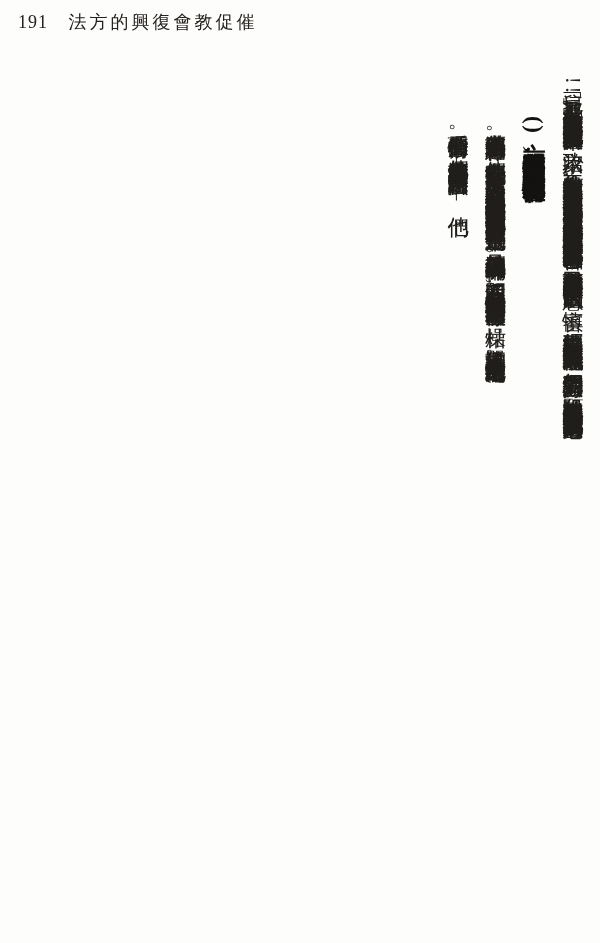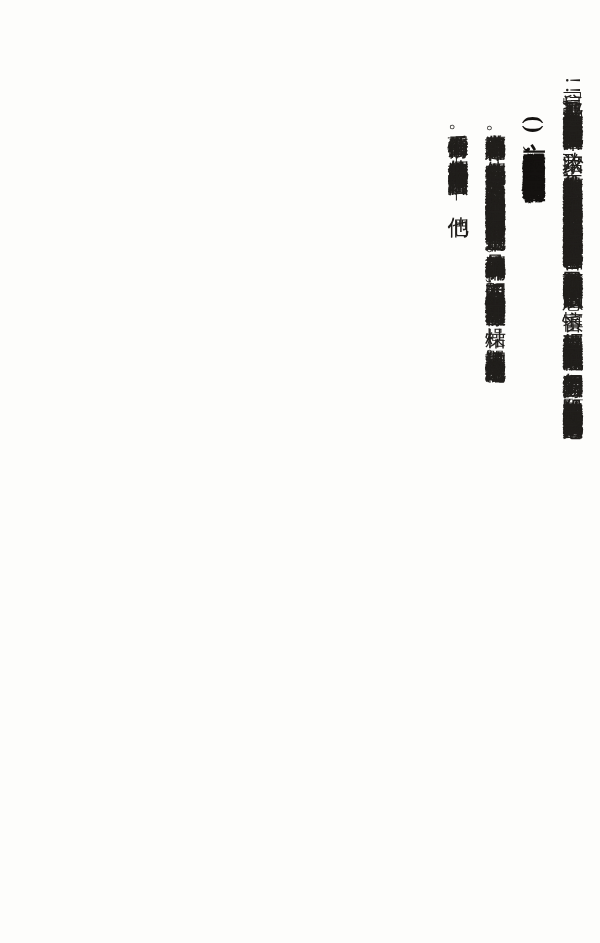--- a/index.html
+++ b/index.html
@@ -66,20 +66,24 @@
     margin: 0 11px;
     text-indent: 40px;
     color: #141210;
   }
 </style>
 </head>
 <body>
 
 <div class="page">
 
+  <div class="page-header">
+    <span class="page-number">191</span>
+    <span class="running-title">法方的興復會教促催</span>
+  </div>
 
   <div class="text-body">
     <p class="para">這兒!」及「看那兒!」以致於教會若沒有在方法上有足夠的新奇,就不能保持她的立場而吸引會眾的耳朵。政治家、不信教的人和異教徒對財富加追逐,奢侈的增加,和萬種刺激以及抵消的影響力加在教會和世人身上,以贏得人們的注意力,且使他們轉離聖所和主的祭壇,除非我們的心智慧和虔誠愈發加添,並且智慧地採用這種新方法來吸引人歸向基督的福音。我已說過新奇的東西必須在有需求時才被推介出來;它們當以最大的智慧、審慎、經常的禱告來引介,和以一種態度來引介它使反對的刺激盡可能地降到最低。但我們絕對需要新的方法。願神阻止祂的教會落入一成不變的模式,或使教會現行的或其他版本的方法落入老套。</p>
     <p class="heading">(六)我們明顯需要有更多能喚醒人的講道,以因應這個時代的特性和需要。</p>
     <p class="para indent">傳道人都普遍開始發現了這點。他們其中有些人就對它抱怨,且假定這是:「因為新法的緣故」,如他們所說的,他們說我們先祖們所喜歡聽的這種傳道人,現已不再能使人們聽他,不能得到一牧師職位,也無法得到一羣聽眾。並且他們認為新法已使人們的口味偏邪了。但問題並不在此,這個世代的特性已經變了,但這些人仍然保持著同樣生硬、枯燥、單調的講道風格,那為應付半世紀之前的風格。</p>
     <p class="para indent">看看衛理公會的情形。他們的許多傳道人都未受過教育,用普遍人瞭解的說法——他們</p>
   </div>
 
 </div>
 

